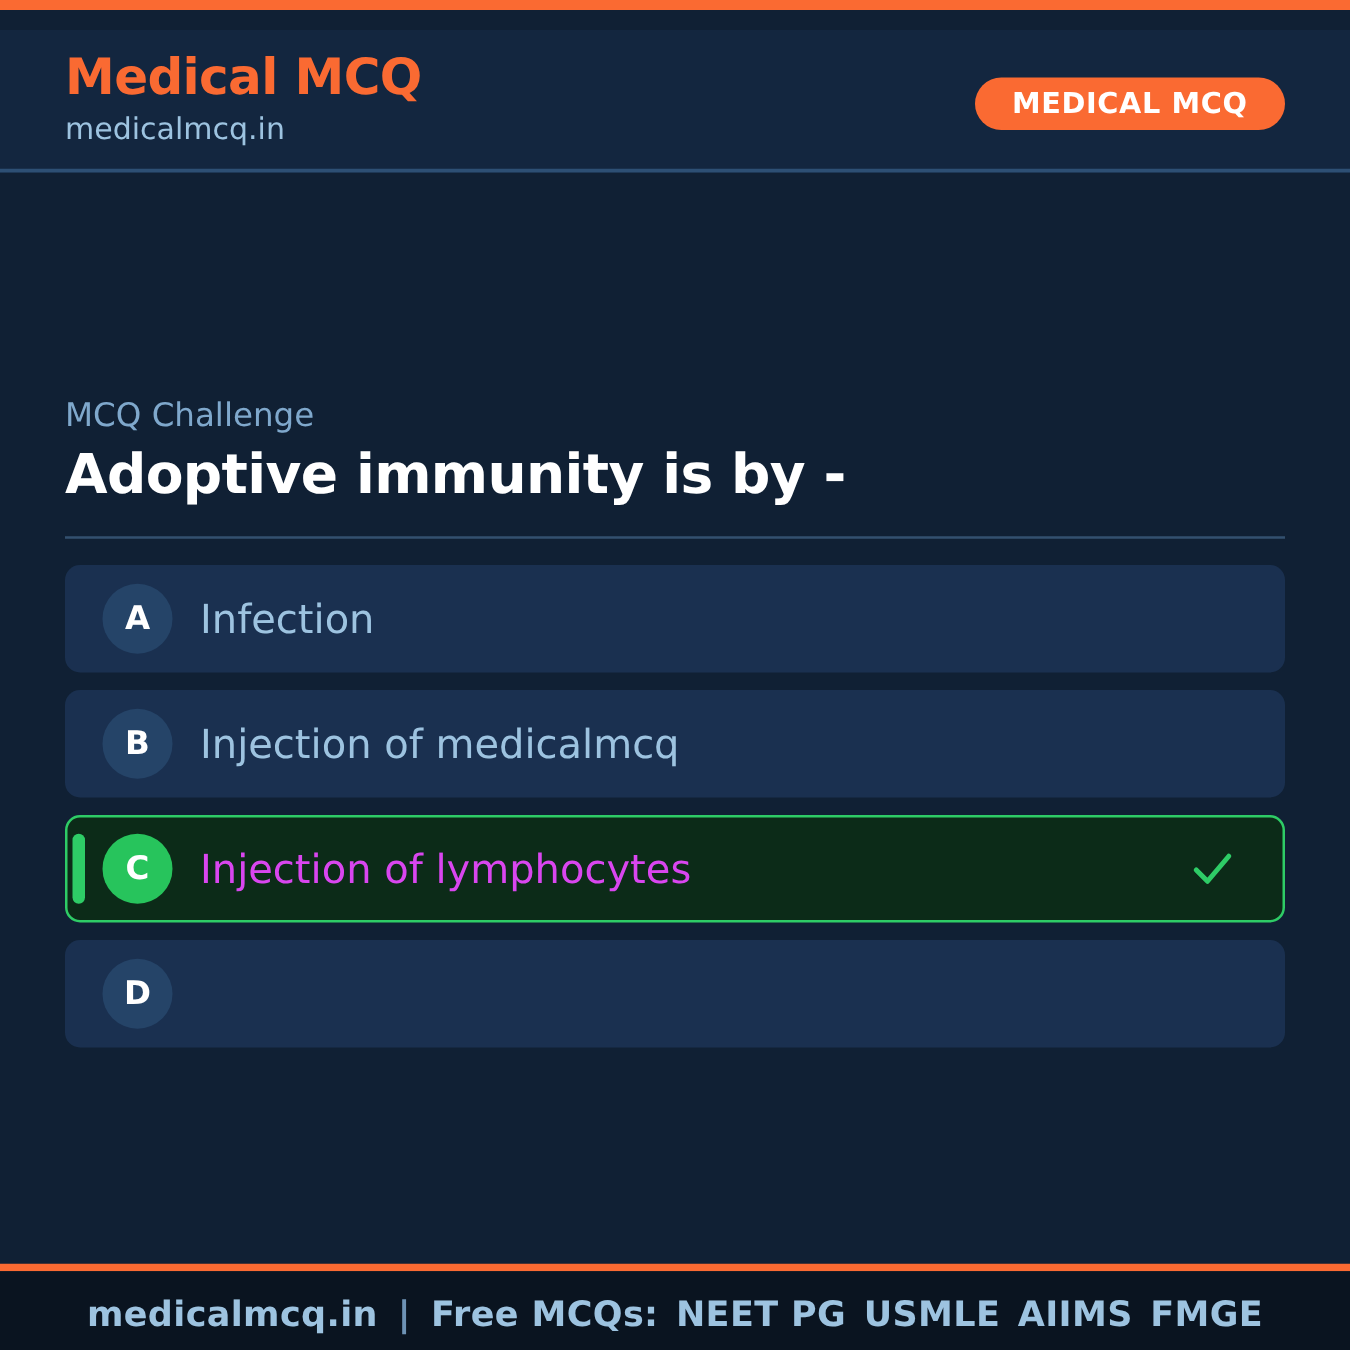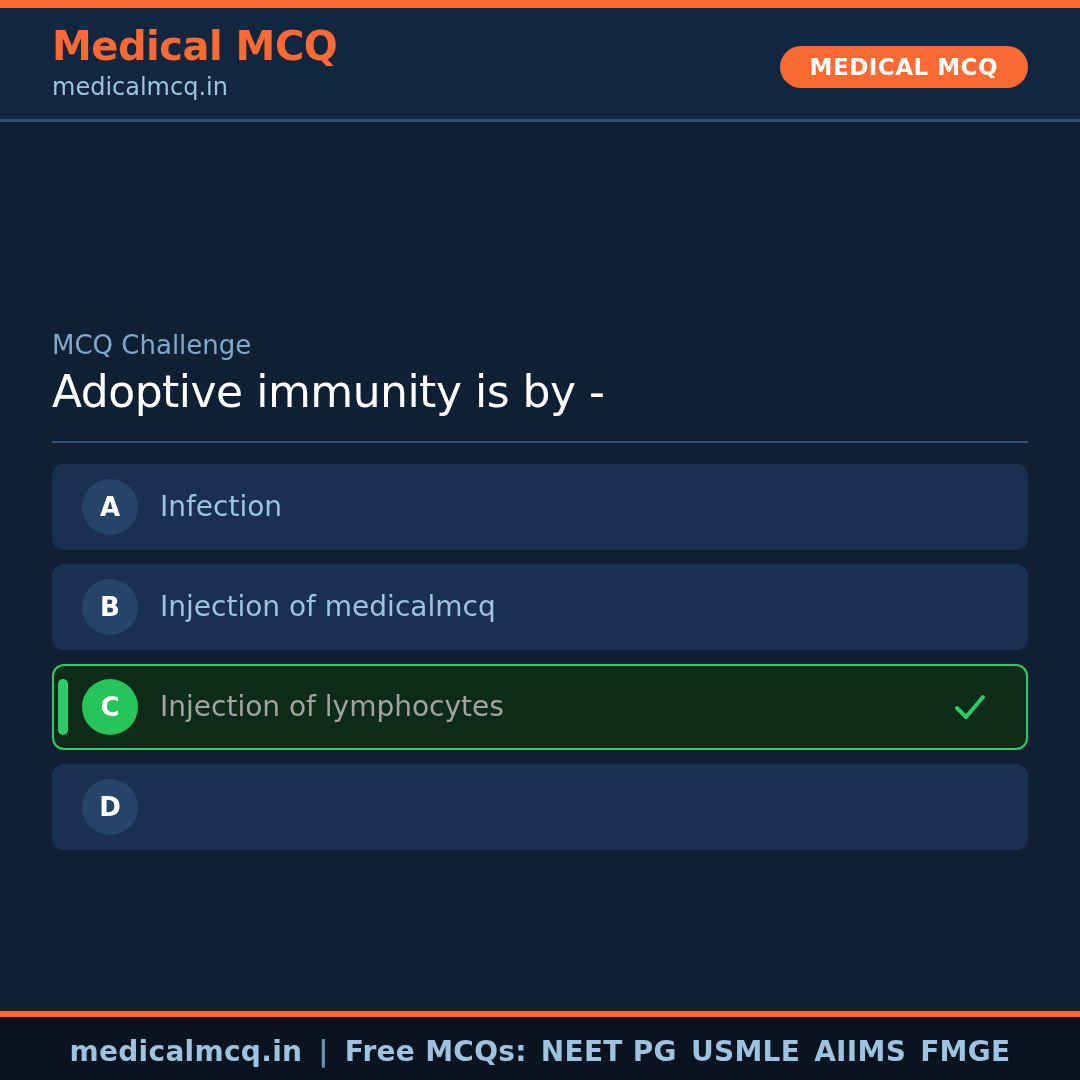--- a/index.html
+++ b/index.html
@@ -21,21 +21,21 @@
     position: absolute;
     top: 0; left: 0;
     width: 1080px;
     height: 8px;
     background: #FA6A32;
   }
 
   
   .header {
     position: absolute;
-    top: 8px; left: 0;
+    top: 24px; left: 0;
     width: 1080px;
     height: 114px;
     background: #13263F;
     border-bottom: 3px solid #2D4F74;
   }
 
   .brand {
     position: absolute;
     left: 52px;
     top: 14px;
@@ -71,41 +71,41 @@
     font-weight: bold;
     letter-spacing: 0.5px;
     display: flex;
     align-items: center;
     justify-content: center;
   }
 
   
   .main {
     position: absolute;
-    top: 136px; left: 0;
+    top: 124px; left: 0;
     width: 1040px;
     height: 886px;
   }
 
   .q-kicker {
     position: absolute;
     left: 52px;
     top: 193px;
     font-size: 26px;
     color: #7FA8CC;
     line-height: 32px;
   }
 
   .q-title {
     position: absolute;
     left: 52px;
     top: 228px;
     width: 980px;
     font-size: 44px;
-    font-weight: normal;
+    font-weight: bold;
     color: #FFFFFF;
     line-height: 56px;
     letter-spacing: -0.5px;
   }
 
   .q-divider {
     position: absolute;
     left: 52px;
     top: 305px;
     width: 976px;
@@ -164,29 +164,29 @@
     flex: 0 0 auto;
     margin-left: 30px;
   }
 
   .option.correct .option-badge {
     background: #27C45C;
     margin-left: 28px;
   }
 
   .option-label {
-    font-size: 28px;
+    font-size: 32px;
     color: #9DC3E0;
     margin-left: 22px;
     line-height: 40px;
     white-space: nowrap;
   }
 
   .option.correct .option-label {
-    color: #a3a3a3;
+    color: #d946ef;
   }
 
   .option-check {
     position: absolute;
     right: 38px;
     top: 50%;
     transform: translateY(-50%);
     width: 36px;
     height: 36px;
     display: none;

